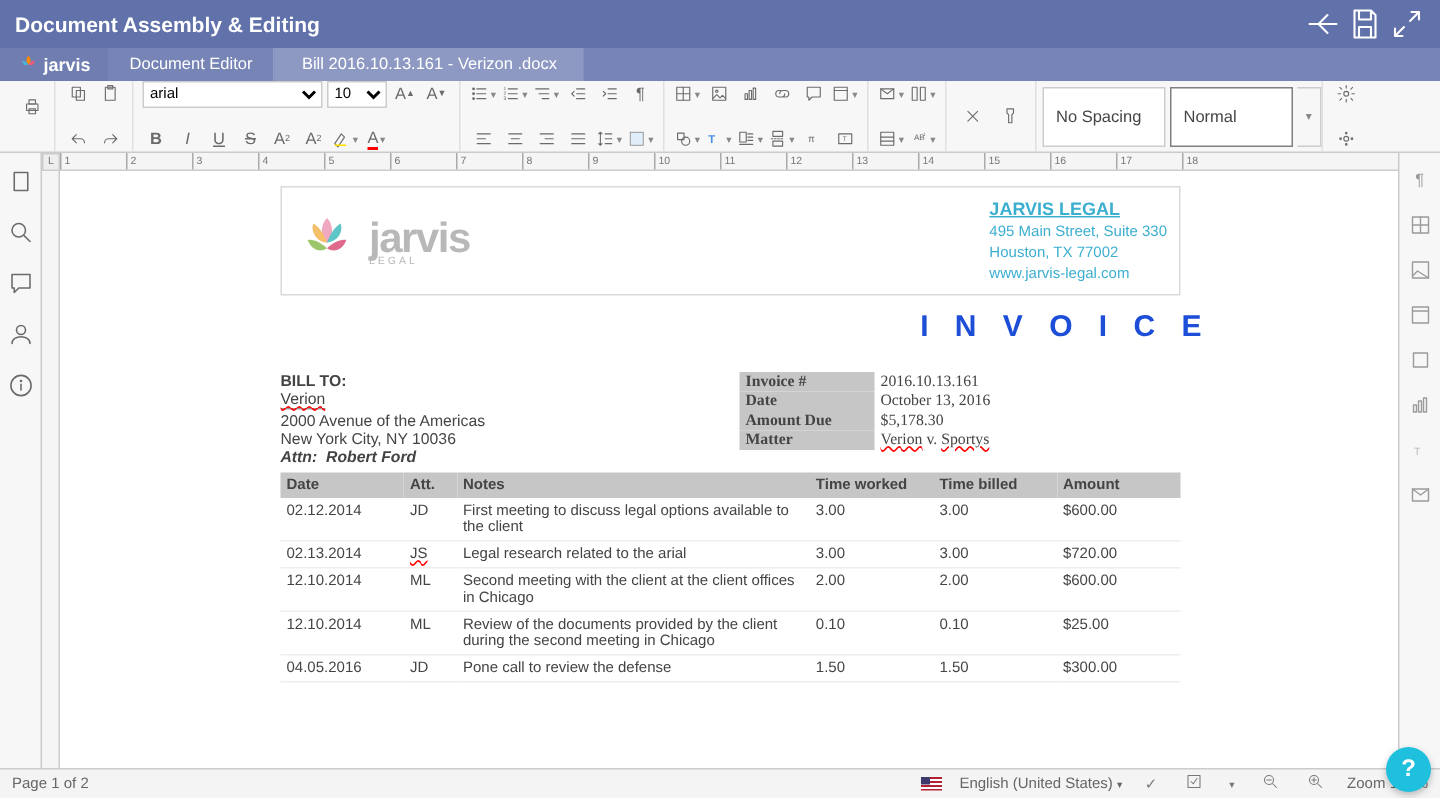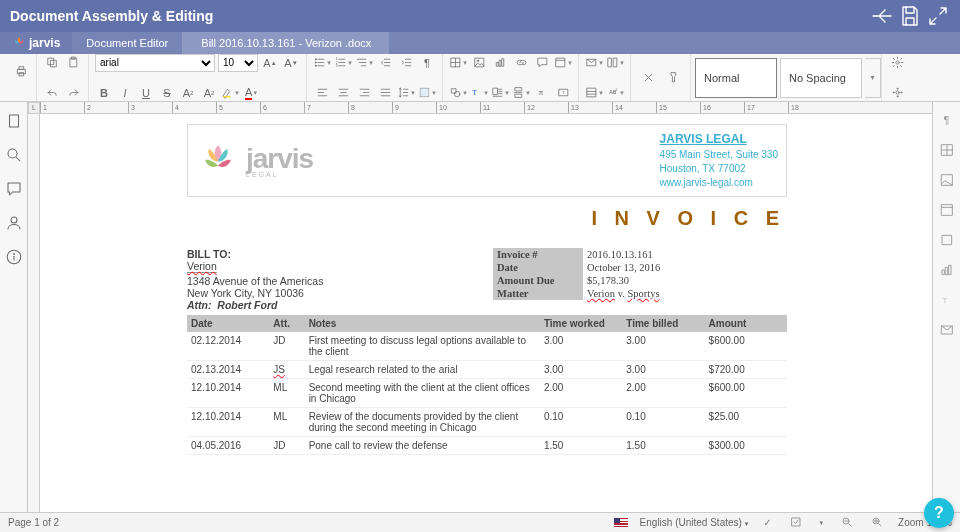--- a/index.html
+++ b/index.html
@@ -47,21 +47,21 @@
 
 .hdr-box { border: 1px solid #d9d9d9; padding: 6px 8px; display: flex; align-items: center; margin: 0 40px 10px 40px; }
 .logo-area { display: flex; align-items: center; }
 .logo-petal { margin-right: 6px; }
 .logo-text { font-size: 28px; color: #b8b8b8; font-weight: bold; letter-spacing: -1px; }
 .logo-sub { font-size: 7px; color: #b8b8b8; letter-spacing: 2px; margin-top: -4px; }
 .hdr-right { margin-left: auto; font-size: 10px; color: #3cafd0; line-height: 1.4; }
 .hdr-right .company { font-weight: bold; font-size: 12px; text-decoration: underline; }
 .hdr-right a { color: #3cafd0; }
 
-.invoice-title { text-align: right; margin: 4px 42px 18px 40px; font-size: 20px; letter-spacing: 6px; color: #a16207; font-weight: bold; }
+.invoice-title { text-align: right; margin: 4px 20px 18px 40px; font-size: 20px; letter-spacing: 6px; color: #1d4ed8; font-weight: bold; }
 
 .meta { margin: 4px 40px; display: flex; gap: 12px; font-size: 10.5px; }
 .meta-left { width: 50%; }
 .meta-right { width: 50%; }
 .meta .label { font-weight: bold; }
 .meta .billto { border-bottom: 1px solid #999; display: inline-block; margin-bottom: 2px; }
 .meta-right table { width: 100%; border-collapse: collapse; }
 .meta-right td { padding: 1px 4px; font-family: Liberation Serif, serif; }
 .meta-right td:first-child { background: #c6c6c6; font-weight: bold; width: 90px; }
 .redwave { text-decoration: underline wavy red; text-decoration-thickness: 1px; }
@@ -432,25 +432,25 @@
         </span>
       <span class="tbtn wide">
           <svg class="ico" viewBox="0 0 24 24">
             <path d="M8 3h8v5l-2 2v10h-4V10l-2-2z"></path>
           </svg>
         </span>
     </div>
   </div>
   <div class="group" style="border-right:none;padding:3px 0 3px 4px">
     <div class="row">
+      <span class="style-box">
+          <span>No Spacing</span>
+        </span>
       <span class="style-box active">
           <span>Normal</span>
-        </span>
-      <span class="style-box">
-          <span>No Spacing</span>
         </span>
       <span class="style-chev">▾</span>
     </div>
   </div>
   <div class="group" style="border-right:none;border-left:1px solid #e0e0e0">
     <div class="row">
         <span class="tbtn">
           <svg class="ico" viewBox="0 0 24 24">
             <circle cx="12" cy="12" r="3"></circle>
             <path d="M12 2v3M12 19v3M4.2 4.2l2.1 2.1M17.7 17.7l2.1 2.1M2 12h3M19 12h3M4.2 19.8l2.1-2.1M17.7 6.3l2.1-2.1"></path>
@@ -532,21 +532,21 @@
             <a>www.jarvis-legal.com</a>
           </div>
         </div>
 
         <div class="invoice-title">I N V O I C E</div>
 
         <div class="meta">
           <div class="meta-left">
             <div class="label">BILL TO:</div>
             <div><span class="billto redwave">Verion</span></div>
-            <div>1348 Avenue of the Americas</div>
+            <div>2000 Avenue of the Americas</div>
             <div>New York City, NY 10036</div>
             <div><i><b><span>Attn:</span>&nbsp;&nbsp;<span>Robert Ford</span></b></i></div>
           </div>
           <div class="meta-right">
             <table>
               <tbody>
                   <tr>
                     <td>Invoice #</td>
                     <td>2016.10.13.161</td>
                   </tr>

